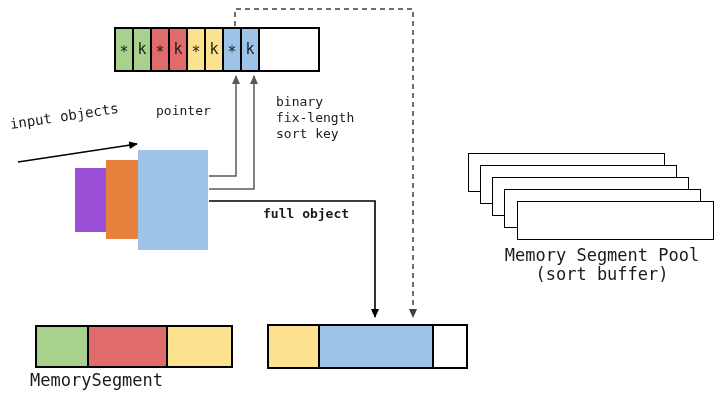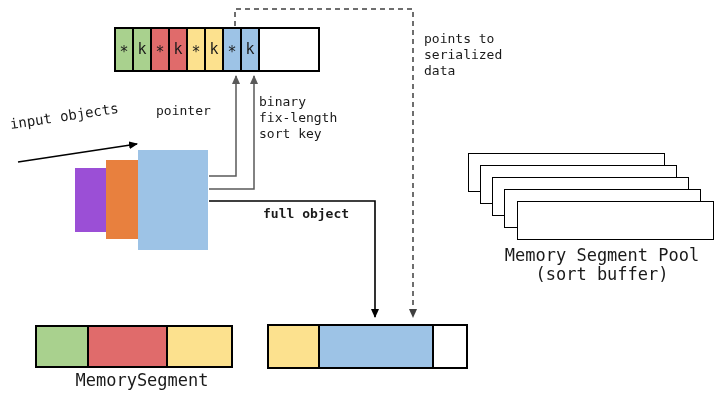--- a/index.html
+++ b/index.html
@@ -25,21 +25,21 @@
   
   .obj{position:absolute;}
   .obj-purple{left:75px;top:168px;width:31px;height:64px;}
   .obj-orange{left:106px;top:160px;width:33px;height:79px;}
   .obj-blue{left:138px;top:150px;width:70px;height:100px;}
 
   
   .note{position:absolute;white-space:pre-line;font-size:13px;line-height:16px;}
   .points-to{left:424px;top:31px;}
   .pointer-label{left:156px;top:103px;}
-  .sort-key-label{left:259px;top:94px;}
+  .sort-key-label{left:276px;top:94px;}
   .full-object-label{left:263px;top:206px;font-weight:bold;}
   .input-objects-label{
     left:10px;top:116px;font-size:14px;
     transform:rotate(-8.5deg);transform-origin:0 50%;white-space:nowrap;
   }
 
   
   .pool-rect{
     position:absolute;width:197px;height:39px;background:#fff;
     border:1.5px solid #000;box-sizing:border-box;
@@ -54,21 +54,21 @@
     position:absolute;border:2px solid #000;box-sizing:border-box;
     display:flex;background:#fff;
   }
   .memory-segment-bar{left:35px;top:325px;width:198px;height:43px;}
   .record-bar{left:267px;top:324px;width:201px;height:45px;}
   .seg{box-sizing:border-box;border-right:2px solid #000;}
   .seg:last-child{border-right:none;}
   .ms-0{width:52px;} .ms-1{width:79px;} .ms-2{flex:1;}
   .rb-0{width:51px;} .rb-1{width:114px;} .rb-2{flex:1;}
   .memory-segment-label{
-    position:absolute;left:43px;top:371px;width:198px;text-align:center;
+    position:absolute;left:30px;top:371px;width:198px;
     font-size:17px;line-height:19px;
   }
 </style>
 </head>
 <body>
 
 <div class="canvas">
 
   <svg class="overlay" viewBox="0 0 724 403">
     <defs>
@@ -110,23 +110,20 @@
       </div>
     <div class="cell star" style="background-color: rgb(157, 195, 230);">
         <span>*</span>
       </div>
     <div class="cell" style="background-color: rgb(157, 195, 230);">
         <span>k</span>
       </div>
     <div class="cell cell-empty"></div>
   </div>
 
-  <div class="note points-to">points to
-serialized
-data</div>
   <div class="note pointer-label">pointer</div>
   <div class="note sort-key-label">binary
 fix-length
 sort key</div>
   <div class="note full-object-label">full object</div>
   <div class="note input-objects-label">input objects</div>
 
   <div class="obj obj-purple" style="background-color: rgb(155, 79, 214);"></div>
   <div class="obj obj-orange" style="background-color: rgb(232, 128, 62);"></div>
   <div class="obj obj-blue" style="background-color: rgb(157, 195, 230);"></div>

